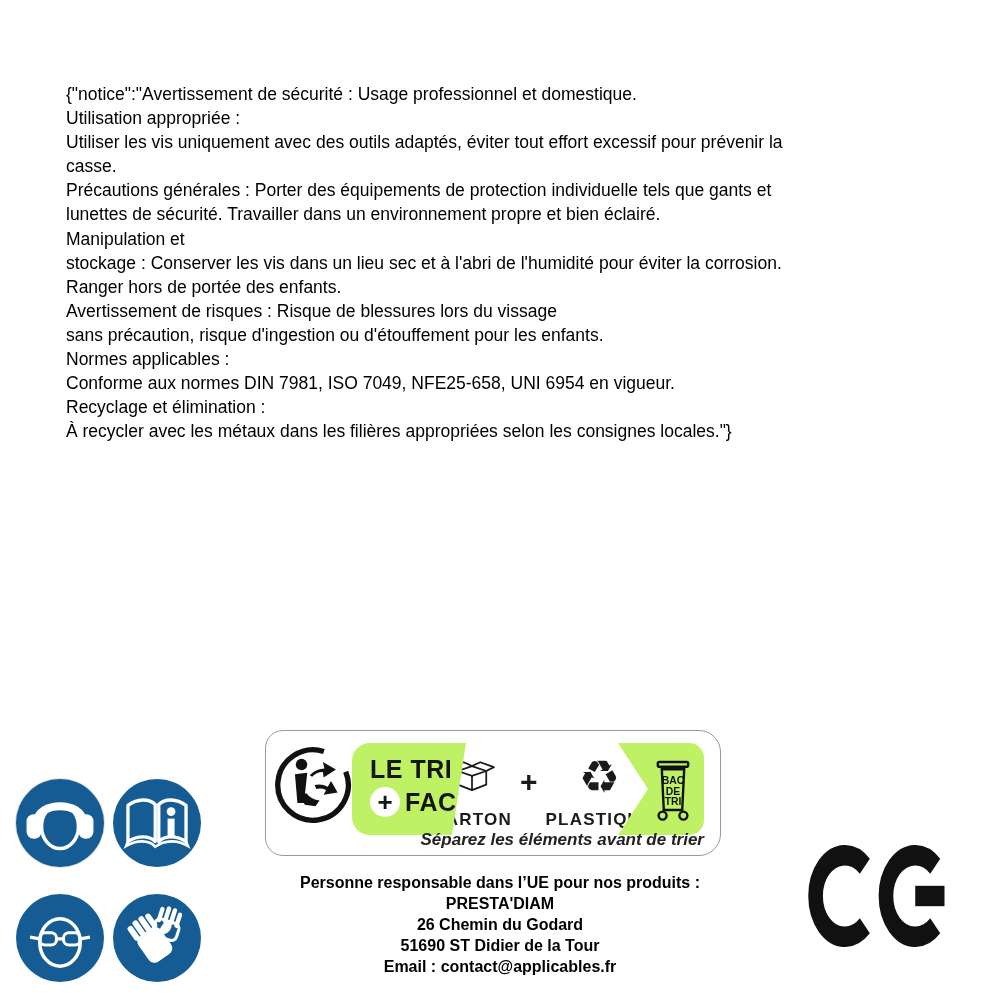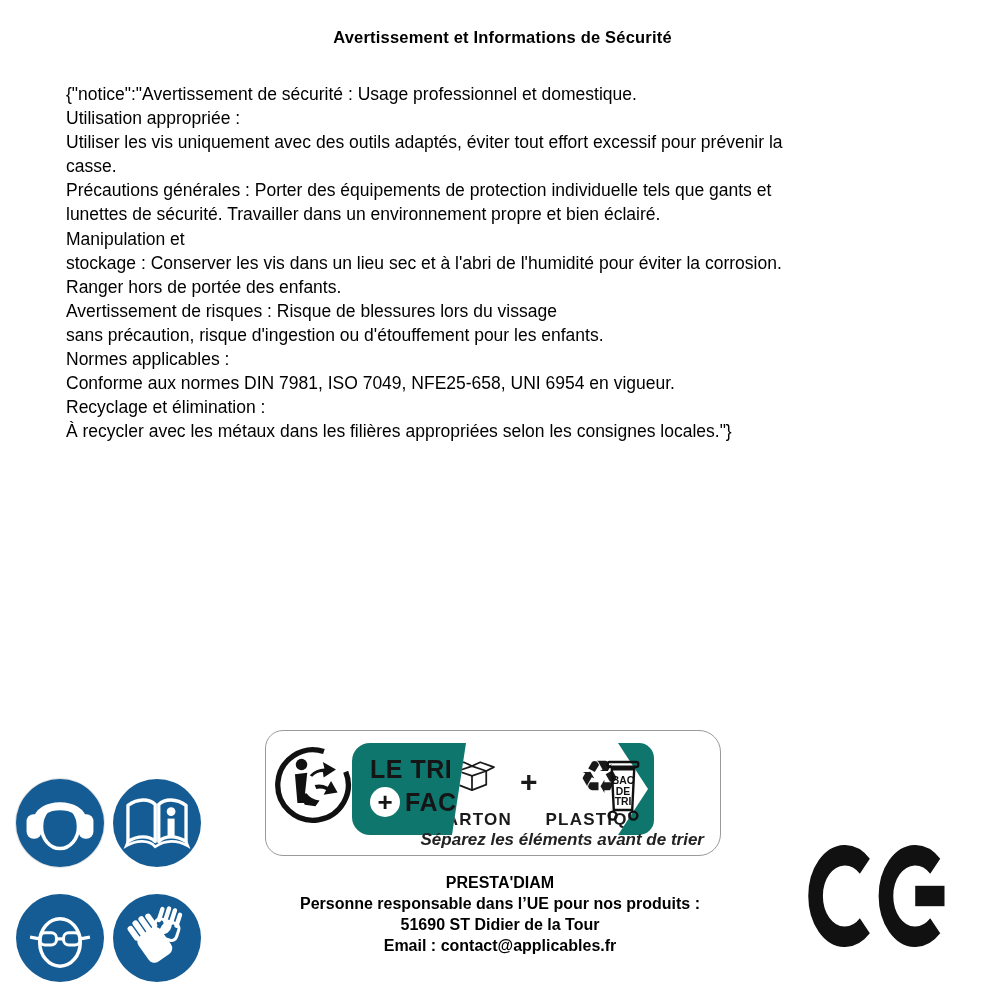--- a/index.html
+++ b/index.html
@@ -18,21 +18,21 @@
   #picto-ear{left:16px;top:779px;box-shadow:0 0 0 1px #e3e3e3;}
   #picto-book{left:113px;top:779px;}
   #picto-goggles{left:16px;top:894px;}
   #picto-gloves{left:113px;top:894px;}
 
   
   .fr-tag{position:absolute;left:268px;top:712px;font-size:14px;font-weight:bold;margin-top:36px;}
   .tri-label{position:absolute;left:265px;top:730px;width:456px;height:126px;background:#fff;
              border:1.5px solid #9a9a9a;border-radius:18px 22px 22px 18px;box-sizing:border-box;}
   .triman{position:absolute;left:6px;top:13px;width:82px;height:82px;}
-  .yellow-band{position:absolute;left:86px;top:12px;width:302px;height:92px;background:#0f766e;
+  .yellow-band{position:absolute;left:86px;top:12px;width:352px;height:92px;background:#bef264;
                border-radius:18px 15px 15px 18px;}
   .band-head{position:absolute;left:18px;top:12px;}
   .band-line1{font-size:25px;font-weight:bold;color:#151515;letter-spacing:.5px;}
   .band-line2{display:flex;align-items:center;margin-top:3px;}
   .plus-circle{width:30px;height:30px;border-radius:50%;background:#fff;color:#151515;
                font-size:26px;font-weight:bold;display:flex;align-items:center;justify-content:center;
                line-height:1;}
   .band-line2 .word{font-size:25px;font-weight:bold;color:#151515;margin-left:5px;letter-spacing:.5px;}
 
   .white-inset{position:absolute;left:100px;top:0;width:196px;height:92px;background:#fff;
@@ -55,21 +55,20 @@
                font-size:16px;font-weight:bold;line-height:21px;}
 
   
   .ce{position:absolute;left:797px;top:845px;width:152px;height:102px;}
 </style>
 </head>
 <body>
 
 <div id="page">
 
-  <div class="title">Avertissement et Informations de Sécurité</div>
 
   <div class="notice-body">{"notice":"Avertissement de sécurité : Usage professionnel et domestique.
 Utilisation appropriée :
 Utiliser les vis uniquement avec des outils adaptés, éviter tout effort excessif pour prévenir la
 casse.
 Précautions générales : Porter des équipements de protection individuelle tels que gants et
 lunettes de sécurité. Travailler dans un environnement propre et bien éclairé.
 Manipulation et
 stockage : Conserver les vis dans un lieu sec et à l'abri de l'humidité pour éviter la corrosion.
 Ranger hors de portée des enfants.
@@ -183,22 +182,23 @@
         <text x="30" y="35" text-anchor="middle" font-family="Liberation Sans, sans-serif" font-size="13" font-weight="bold" fill="#111">BAC</text>
         <text x="30" y="48" text-anchor="middle" font-family="Liberation Sans, sans-serif" font-size="13" font-weight="bold" fill="#111">DE</text>
         <text x="30" y="61" text-anchor="middle" font-family="Liberation Sans, sans-serif" font-size="13" font-weight="bold" fill="#111">TRI</text>
       </svg>
     </div>
 
     <div class="tri-footer">Séparez les éléments avant de trier</div>
   </div>
 
   <div class="responsible">
+    <div>Personne responsable dans l’UE pour nos produits :</div>
     <div>PRESTA'DIAM</div>
-    <div>Personne responsable dans l’UE pour nos produits :</div>
+    <div>26 Chemin du Godard</div>
     <div>51690 ST Didier de la Tour</div>
     <div>Email : contact@applicables.fr</div>
   </div>
 
   <svg class="ce" viewBox="0 0 270 130" preserveAspectRatio="none">
     <g fill="none" stroke="#111" stroke-width="26">
       <path d="M120.5,27 A52,52 0 1 0 120.5,103"></path>
       <path d="M245.5,27 A52,52 0 1 0 245.5,103"></path>
       <path d="M210,65 H262"></path>
     </g>

